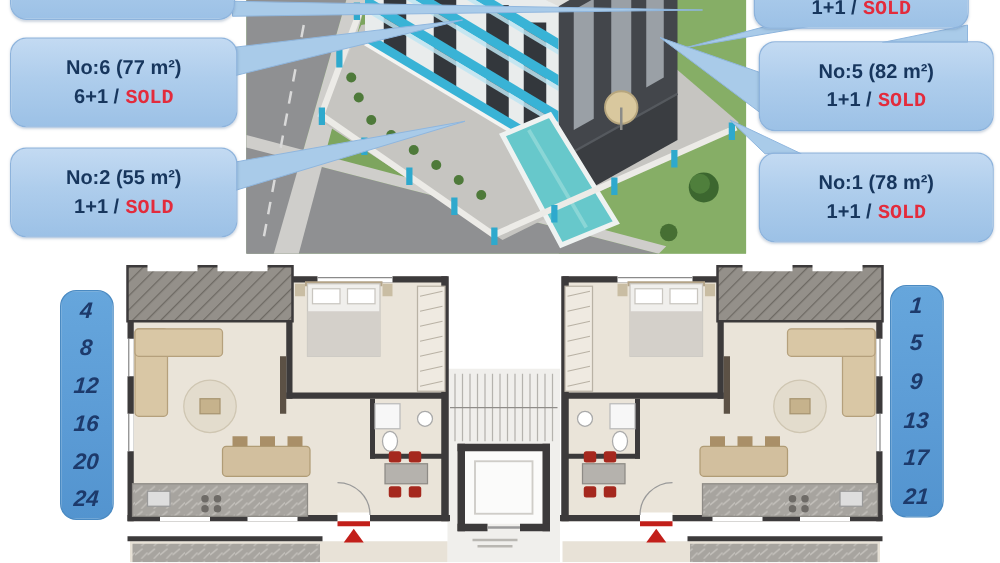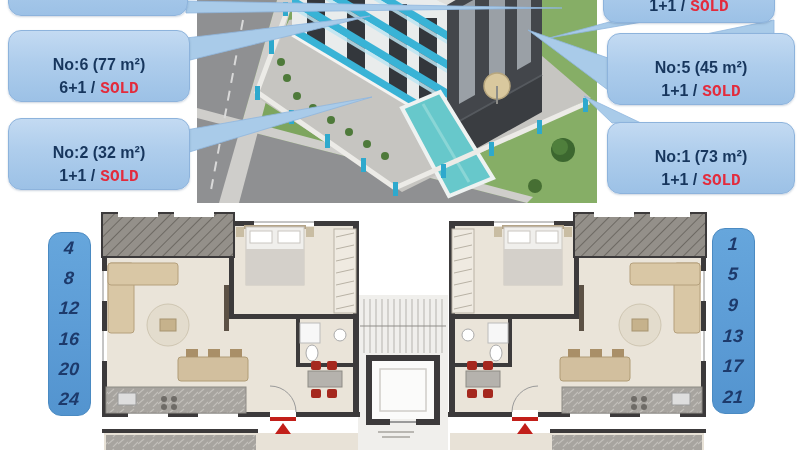--- a/index.html
+++ b/index.html
@@ -3,21 +3,21 @@
 <meta charset="utf-8">
 <style>
   html,body{margin:0;padding:0;background:#ffffff;}
   .stage{position:relative;width:800px;height:450px;background:#ffffff;overflow:hidden;
          font-family:"Liberation Sans",sans-serif;}
 
   
   .callout{position:absolute;border-radius:13px;
            background:linear-gradient(180deg,#c3daf2 0%,#aecdec 45%,#9cc1e6 100%);
            border:1px solid #8db3dc;box-shadow:0 1px 2px rgba(60,90,130,.25);
-           display:flex;flex-direction:column;align-items:center;justify-content:flex-end;
+           display:flex;flex-direction:column;align-items:center;justify-content:center;
            color:#17365d;font-weight:bold;font-size:16px;line-height:23px;text-align:center;}
   .callout .c-line1{white-space:nowrap;}
   .callout .c-line2{white-space:nowrap;}
   .c-type{margin-right:5px;}
   .c-sold{color:#e32b3c;font-family:Liberation Mono, monospace;}
   .callout.partial-bottom{justify-content:flex-end;padding-bottom:3px;}
 
   
   .wedges{position:absolute;left:0;top:0;pointer-events:none;}
 
@@ -356,41 +356,41 @@
   <div class="callout" style="left:8px;top:-58px;width:178px;height:72px;"></div>
 
   <div class="callout" style="left:8px;top:30px;width:180px;height:70px;">
     <div class="c-line1">No:6 (77 m²)</div>
     <div class="c-line2">
       <span class="c-type">6+1 /</span><span class="c-sold">SOLD</span>
     </div>
   </div>
 
   <div class="callout" style="left:8px;top:118px;width:180px;height:70px;">
-    <div class="c-line1">No:2 (32 m²)</div>
+    <div class="c-line1">No:2 (55 m²)</div>
     <div class="c-line2">
       <span class="c-type">1+1 /</span><span class="c-sold">SOLD</span>
     </div>
   </div>
 
   <div class="callout partial-bottom" style="left:603px;top:-46px;width:170px;height:64px;">
     <div class="c-line2">
       <span class="c-type">1+1 /</span><span class="c-sold">SOLD</span>
     </div>
   </div>
 
   <div class="callout" style="left:607px;top:33px;width:186px;height:70px;">
-    <div class="c-line1">No:5 (45 m²)</div>
+    <div class="c-line1">No:5 (82 m²)</div>
     <div class="c-line2">
       <span class="c-type">1+1 /</span><span class="c-sold">SOLD</span>
     </div>
   </div>
 
   <div class="callout" style="left:607px;top:122px;width:186px;height:70px;">
-    <div class="c-line1">No:1 (73 m²)</div>
+    <div class="c-line1">No:1 (78 m²)</div>
     <div class="c-line2">
       <span class="c-type">1+1 /</span><span class="c-sold">SOLD</span>
     </div>
   </div>
 
   <div class="chip" style="left:48px;top:232px;height:182px;">
     <span>4</span>
     <span>8</span>
     <span>12</span>
     <span>16</span>

